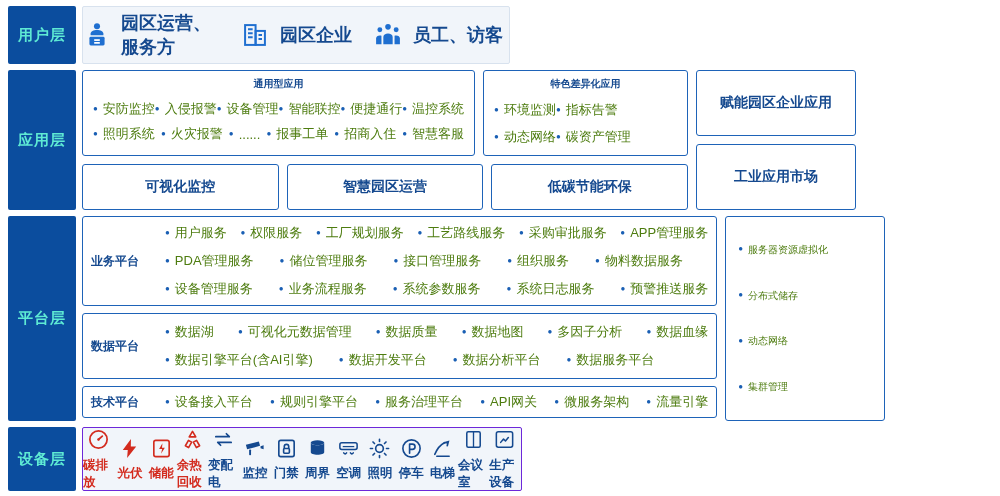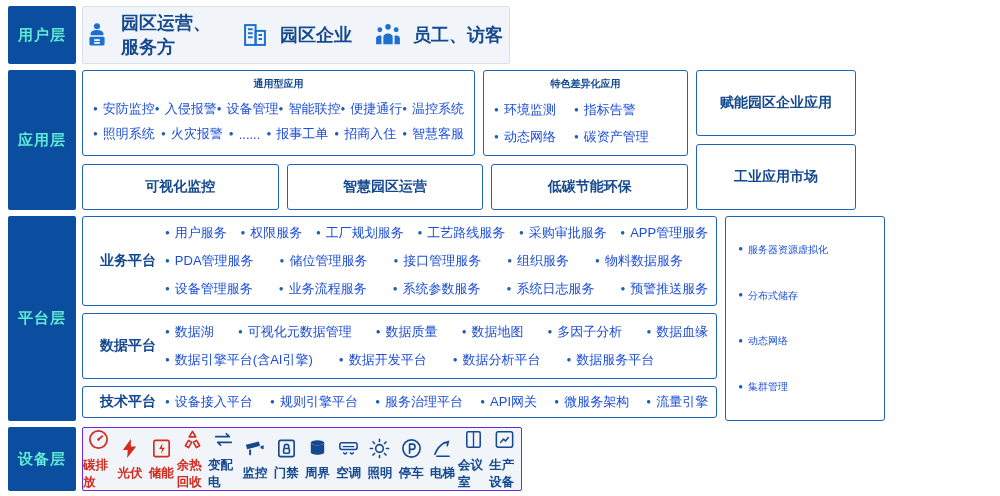--- a/index.html
+++ b/index.html
@@ -33,36 +33,36 @@
   .uicon svg{width:28px;height:28px;}
 
   
   .applayer{height:140px;display:flex;gap:8px;}
   .app-left{flex:1;display:flex;flex-direction:column;gap:8px;}
   .app-top{display:flex;gap:8px;flex:1;}
   .boxed{border:1px solid #1e63b8;border-radius:3px;background:#fff;box-sizing:border-box;}
   .gen-app{flex:1;padding:6px 10px 4px;display:flex;flex-direction:column;}
   .spec-app{width:205px;flex:0 0 205px;padding:6px 10px 4px;display:flex;flex-direction:column;}
   .box-title{text-align:center;font-size:10px;font-weight:bold;color:#15498f;margin-bottom:6px;}
-  .chip{font-size:13px;color:#1d4ed8;display:flex;align-items:center;white-space:nowrap;}
+  .chip{font-size:13px;color:#4d7c0f;display:flex;align-items:center;white-space:nowrap;}
   .chip::before{content:"●";color:#1a5fb4;font-size:8px;margin-right:5px;position:relative;top:-1px;}
   .gen-app .chiprow{display:flex;justify-content:space-between;margin:3px 0 4px;}
-  .spec-app .chiprow{display:flex;margin:4px 0 5px;gap:18px;}
+  .spec-app .chiprow{display:flex;margin:4px 0 5px;}
   .app-bottom{display:flex;gap:8px;height:52px;}
   .app-bottom .bbtn{flex:1;display:flex;align-items:center;justify-content:center;
     font-size:14px;font-weight:bold;color:#15498f;}
   .app-right{width:160px;flex:0 0 160px;display:flex;flex-direction:column;gap:8px;}
   .app-right .rbox{flex:1;display:flex;align-items:center;justify-content:center;
     font-size:14px;font-weight:bold;color:#15498f;text-align:center;padding:0 6px;}
 
   
   .platlayer{height:205px;display:flex;gap:8px;}
   .plat-left{flex:1;display:flex;flex-direction:column;gap:7px;}
   .plat-box{display:flex;align-items:center;padding:5px 8px;box-sizing:border-box;}
-  .plat-name{width:74px;flex:0 0 74px;font-size:14px;font-weight:bold;color:#15498f;text-align:center;}
+  .plat-name{width:74px;flex:0 0 74px;font-size:12px;font-weight:bold;color:#15498f;}
   .plat-content{flex:1;display:flex;flex-direction:column;justify-content:center;}
   .pl-row{display:flex;margin:5px 0;}
   .pl-row .chip{margin-right:0;}
   .biz{height:90px;}
   .dat{height:66px;}
   .tec{height:32px;}
   .plat-right{width:160px;flex:0 0 160px;padding:10px 12px;box-sizing:border-box;
     display:flex;flex-direction:column;justify-content:space-around;}
   .plat-right .chip{font-size:10px;margin:5px 0;}
 

